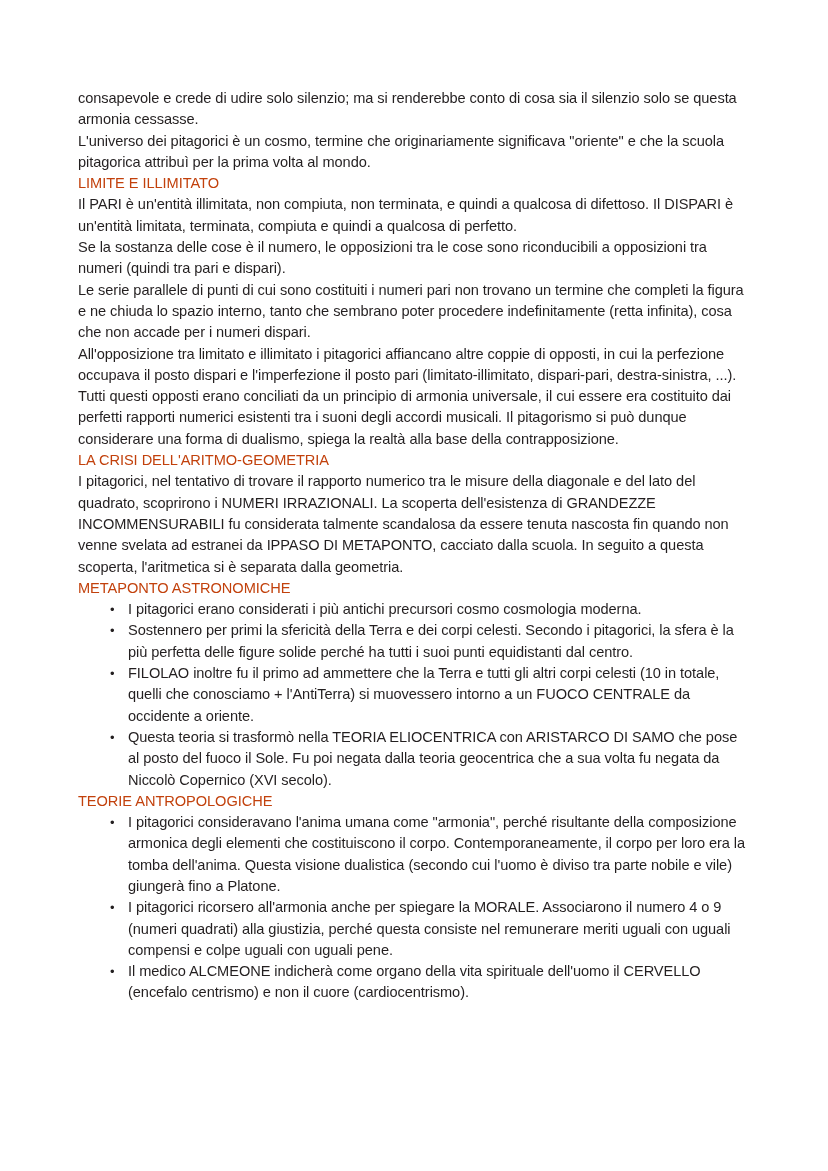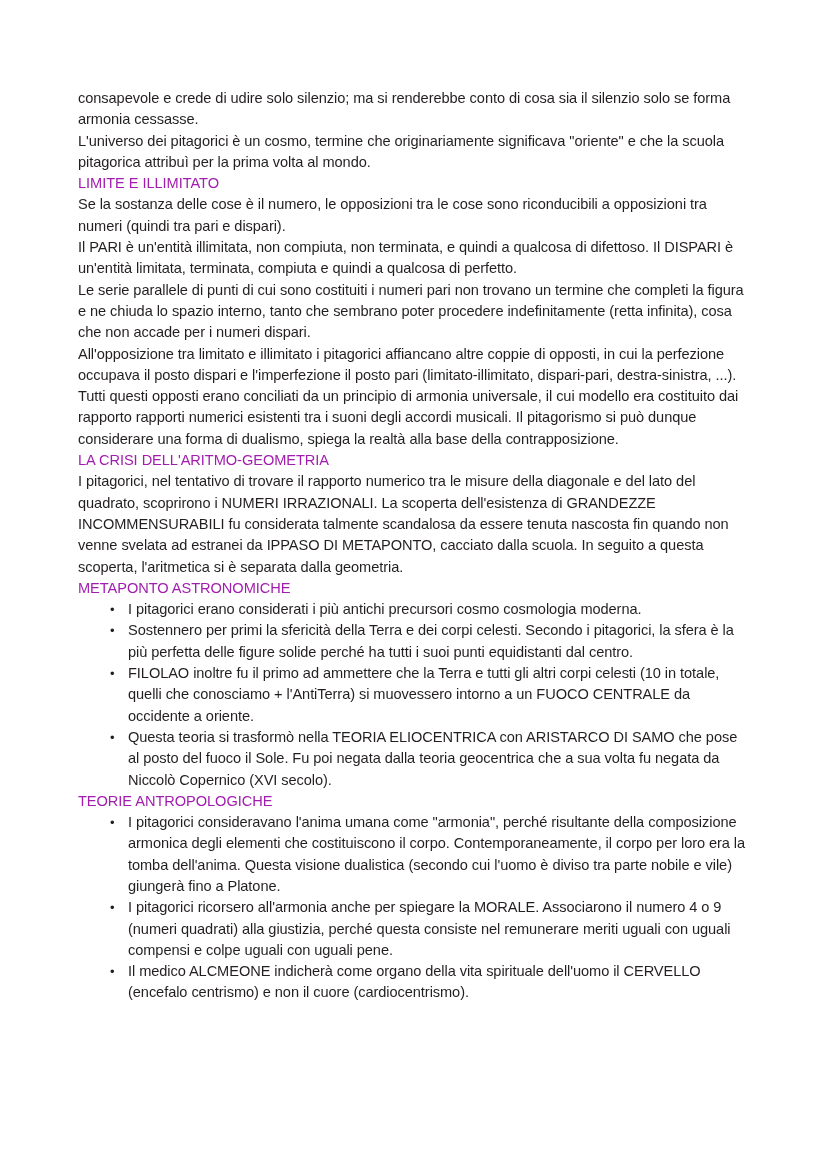--- a/index.html
+++ b/index.html
@@ -32,21 +32,21 @@
     line-height: 21.3px;
     color: #231f20;
     text-align: left;
     letter-spacing: -0.07px;
   }
   .heading {
     margin: 0;
     font-size: 14.6px;
     line-height: 21.3px;
     font-weight: normal;
-    color: #a21caf;
+    color: #c2410c;
     letter-spacing: -0.05px;
   }
   ul.bullets {
     margin: 0;
     padding: 0;
     list-style: none;
   }
   ul.bullets > li {
     position: relative;
     margin: 0;
@@ -70,31 +70,31 @@
   .li-text {
     display: block;
   }
 </style>
 </head>
 <body>
 
 <div class="page">
   <div class="doc-body">
     <div id="intro-block">
-        <p class="para">consapevole e crede di udire solo silenzio; ma si renderebbe conto di cosa sia il silenzio solo se forma armonia cessasse.</p>
+        <p class="para">consapevole e crede di udire solo silenzio; ma si renderebbe conto di cosa sia il silenzio solo se questa armonia cessasse.</p>
         <p class="para">L'universo dei pitagorici è un cosmo, termine che originariamente significava "oriente" e che la scuola pitagorica attribuì per la prima volta al mondo.</p>
       </div>
     <div id="sections-block">
         <section class="section">
           <h2 class="heading">LIMITE E ILLIMITATO</h2>
+          <p class="para">Il PARI è un'entità illimitata, non compiuta, non terminata, e quindi a qualcosa di difettoso. Il DISPARI è un'entità limitata, terminata, compiuta e quindi a qualcosa di perfetto.</p>
           <p class="para">Se la sostanza delle cose è il numero, le opposizioni tra le cose sono riconducibili a opposizioni tra numeri (quindi tra pari e dispari).</p>
-          <p class="para">Il PARI è un'entità illimitata, non compiuta, non terminata, e quindi a qualcosa di difettoso. Il DISPARI è un'entità limitata, terminata, compiuta e quindi a qualcosa di perfetto.</p>
           <p class="para">Le serie parallele di punti di cui sono costituiti i numeri pari non trovano un termine che completi la figura e ne chiuda lo spazio interno, tanto che sembrano poter procedere indefinitamente (retta infinita), cosa che non accade per i numeri dispari.</p>
           <p class="para">All'opposizione tra limitato e illimitato i pitagorici affiancano altre coppie di opposti, in cui la perfezione occupava il posto dispari e l'imperfezione il posto pari (limitato-illimitato, dispari-pari, destra-sinistra, ...).</p>
-          <p class="para">Tutti questi opposti erano conciliati da un principio di armonia universale, il cui modello era costituito dai rapporto rapporti numerici esistenti tra i suoni degli accordi musicali. Il pitagorismo si può dunque considerare una forma di dualismo, spiega la realtà alla base della contrapposizione.</p>
+          <p class="para">Tutti questi opposti erano conciliati da un principio di armonia universale, il cui essere era costituito dai perfetti rapporti numerici esistenti tra i suoni degli accordi musicali. Il pitagorismo si può dunque considerare una forma di dualismo, spiega la realtà alla base della contrapposizione.</p>
         </section>
         <section class="section">
           <h2 class="heading">LA CRISI DELL'ARITMO-GEOMETRIA</h2>
           <p class="para">I pitagorici, nel tentativo di trovare il rapporto numerico tra le misure della diagonale e del lato del quadrato, scoprirono i NUMERI IRRAZIONALI. La scoperta dell'esistenza di GRANDEZZE INCOMMENSURABILI fu considerata talmente scandalosa da essere tenuta nascosta fin quando non venne svelata ad estranei da IPPASO DI METAPONTO, cacciato dalla scuola. In seguito a questa scoperta, l'aritmetica si è separata dalla geometria.</p>
         </section>
         <section class="section">
           <h2 class="heading">METAPONTO ASTRONOMICHE</h2>
           <ul class="bullets">
             <li>
               <span class="bullet-dot">•</span>

